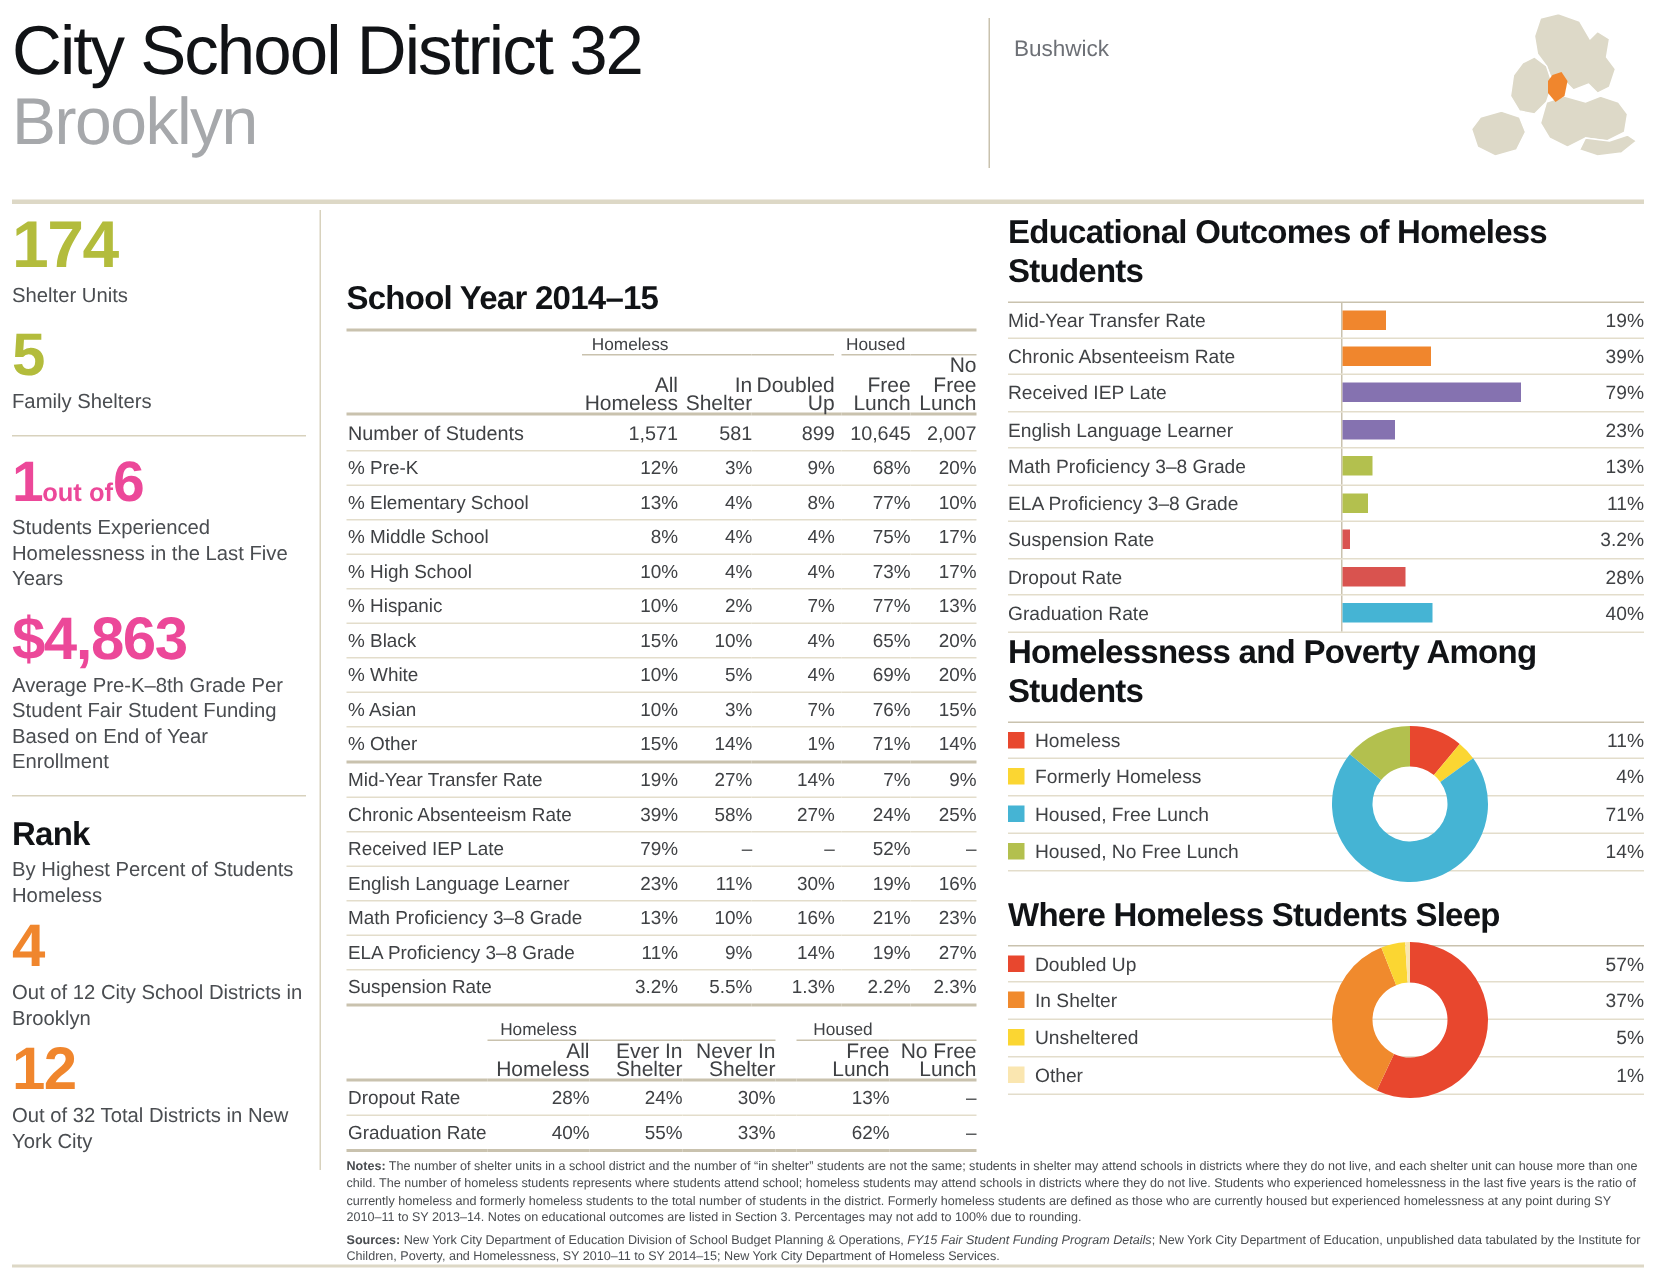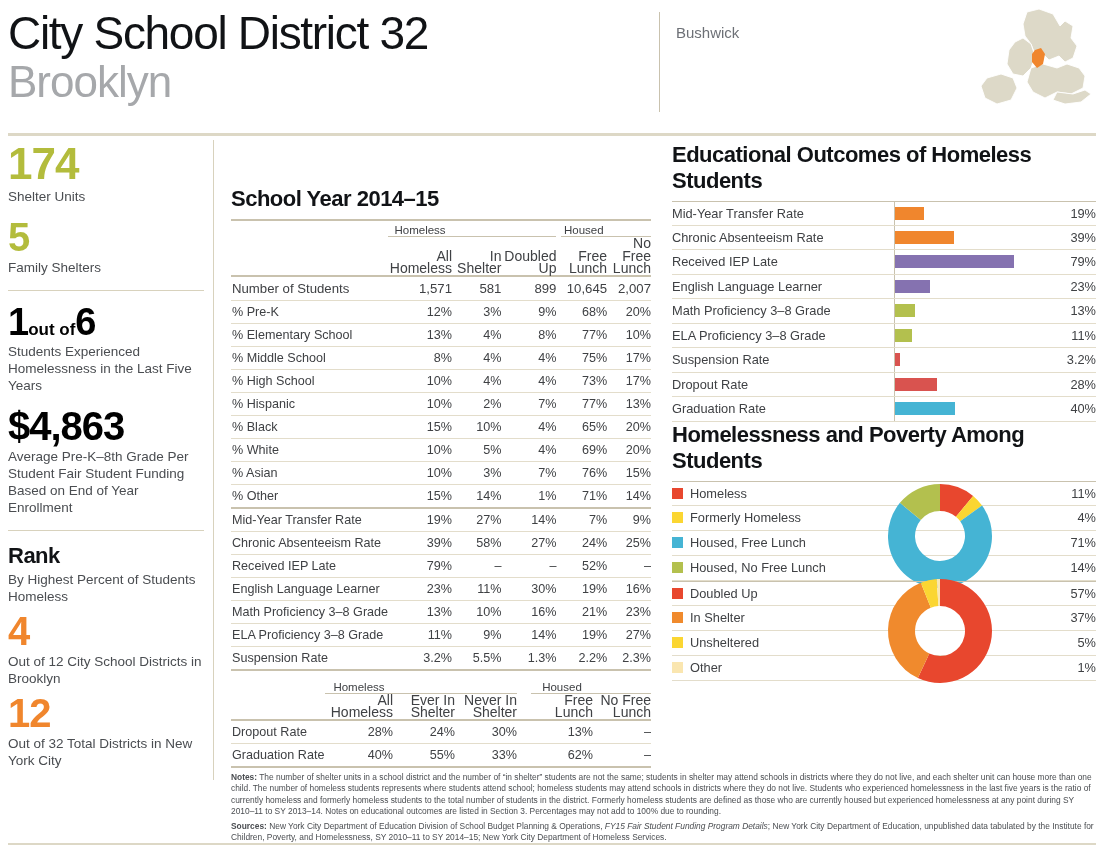--- a/index.html
+++ b/index.html
@@ -36,21 +36,21 @@
     height: 3px; background: #ddd8c6;
   }
 
   
   .cols { position: absolute; top: 142px; left: 0; right: 0; }
 
   
   .sidebar { position: absolute; left: 8px; top: 0; width: 196px; }
   .stat-num { font-weight: bold; line-height: 1; letter-spacing: -1px; }
   .stat-olive { color: #b3bc3c; }
-  .stat-blue { color: #000000; }
+  .stat-blue { color: #ec4899; }
   .stat-orange { color: #f0862d; }
   .stat-label { font-size: 13.5px; line-height: 17px; color: #4a4d51; margin-top: 2px; }
   .s-174 { font-size: 44px; }
   .s-5 { font-size: 40px; margin-top: 12px; }
   .s-1of6 { font-size: 38px; }
   .s-1of6 .ooo { font-size: 17px; font-weight: bold; letter-spacing: 0; }
   .s-money { font-size: 40px; }
   .s-rank-num { font-size: 40px; margin-top: 6px; }
   .side-rule { height: 1px; background: #d8d2bd; margin: 14px 0 12px 0; }
   .rank-title { font-size: 22px; font-weight: bold; color: #111316; letter-spacing: -0.5px; }
@@ -492,20 +492,21 @@
             <span class="legend-val">14%</span>
           </div>
           <svg width="108" height="108" class="donut" style="left: 214px; top: 1px;">
             <path d="M54 2 A52 52 0 0 1 87.14604746693186 13.93331137565896 L69.93559974371725 34.737168930605264 A25 25 0 0 0 54 29 Z" fill="#e8472e"></path>
             <path d="M87.14604746693186 13.93331137565896 A52 52 0 0 1 96.06888370749726 23.435166880791396 L74.22542485937369 39.30536869268817 A25 25 0 0 0 69.93559974371725 34.737168930605264 Z" fill="#fbd632"></path>
             <path d="M96.06888370749726 23.435166880791396 A52 52 0 1 1 13.933311375658938 20.853952533068153 L34.737168930605264 38.06440025628277 A25 25 0 1 0 74.22542485937369 39.30536869268817 Z" fill="#45b4d4"></path>
             <path d="M13.933311375658938 20.853952533068153 A52 52 0 0 1 53.99999999999999 2 L53.99999999999999 29 A25 25 0 0 0 34.737168930605264 38.06440025628277 Z" fill="#b3c04e"></path>
           </svg>
         </div>
 
+      <div class="sec-title" style="margin-top:16px">Where Homeless Students Sleep</div>
       <div class="donut-holder" id="donut2-holder">
           <div class="legend-row first">
             <span class="swatch" style="background: rgb(232, 71, 46);"></span>
             <span class="legend-label">Doubled Up</span>
             <span class="legend-val">57%</span>
           </div>
           <div class="legend-row">
             <span class="swatch" style="background: rgb(240, 138, 45);"></span>
             <span class="legend-label">In Shelter</span>
             <span class="legend-val">37%</span>

